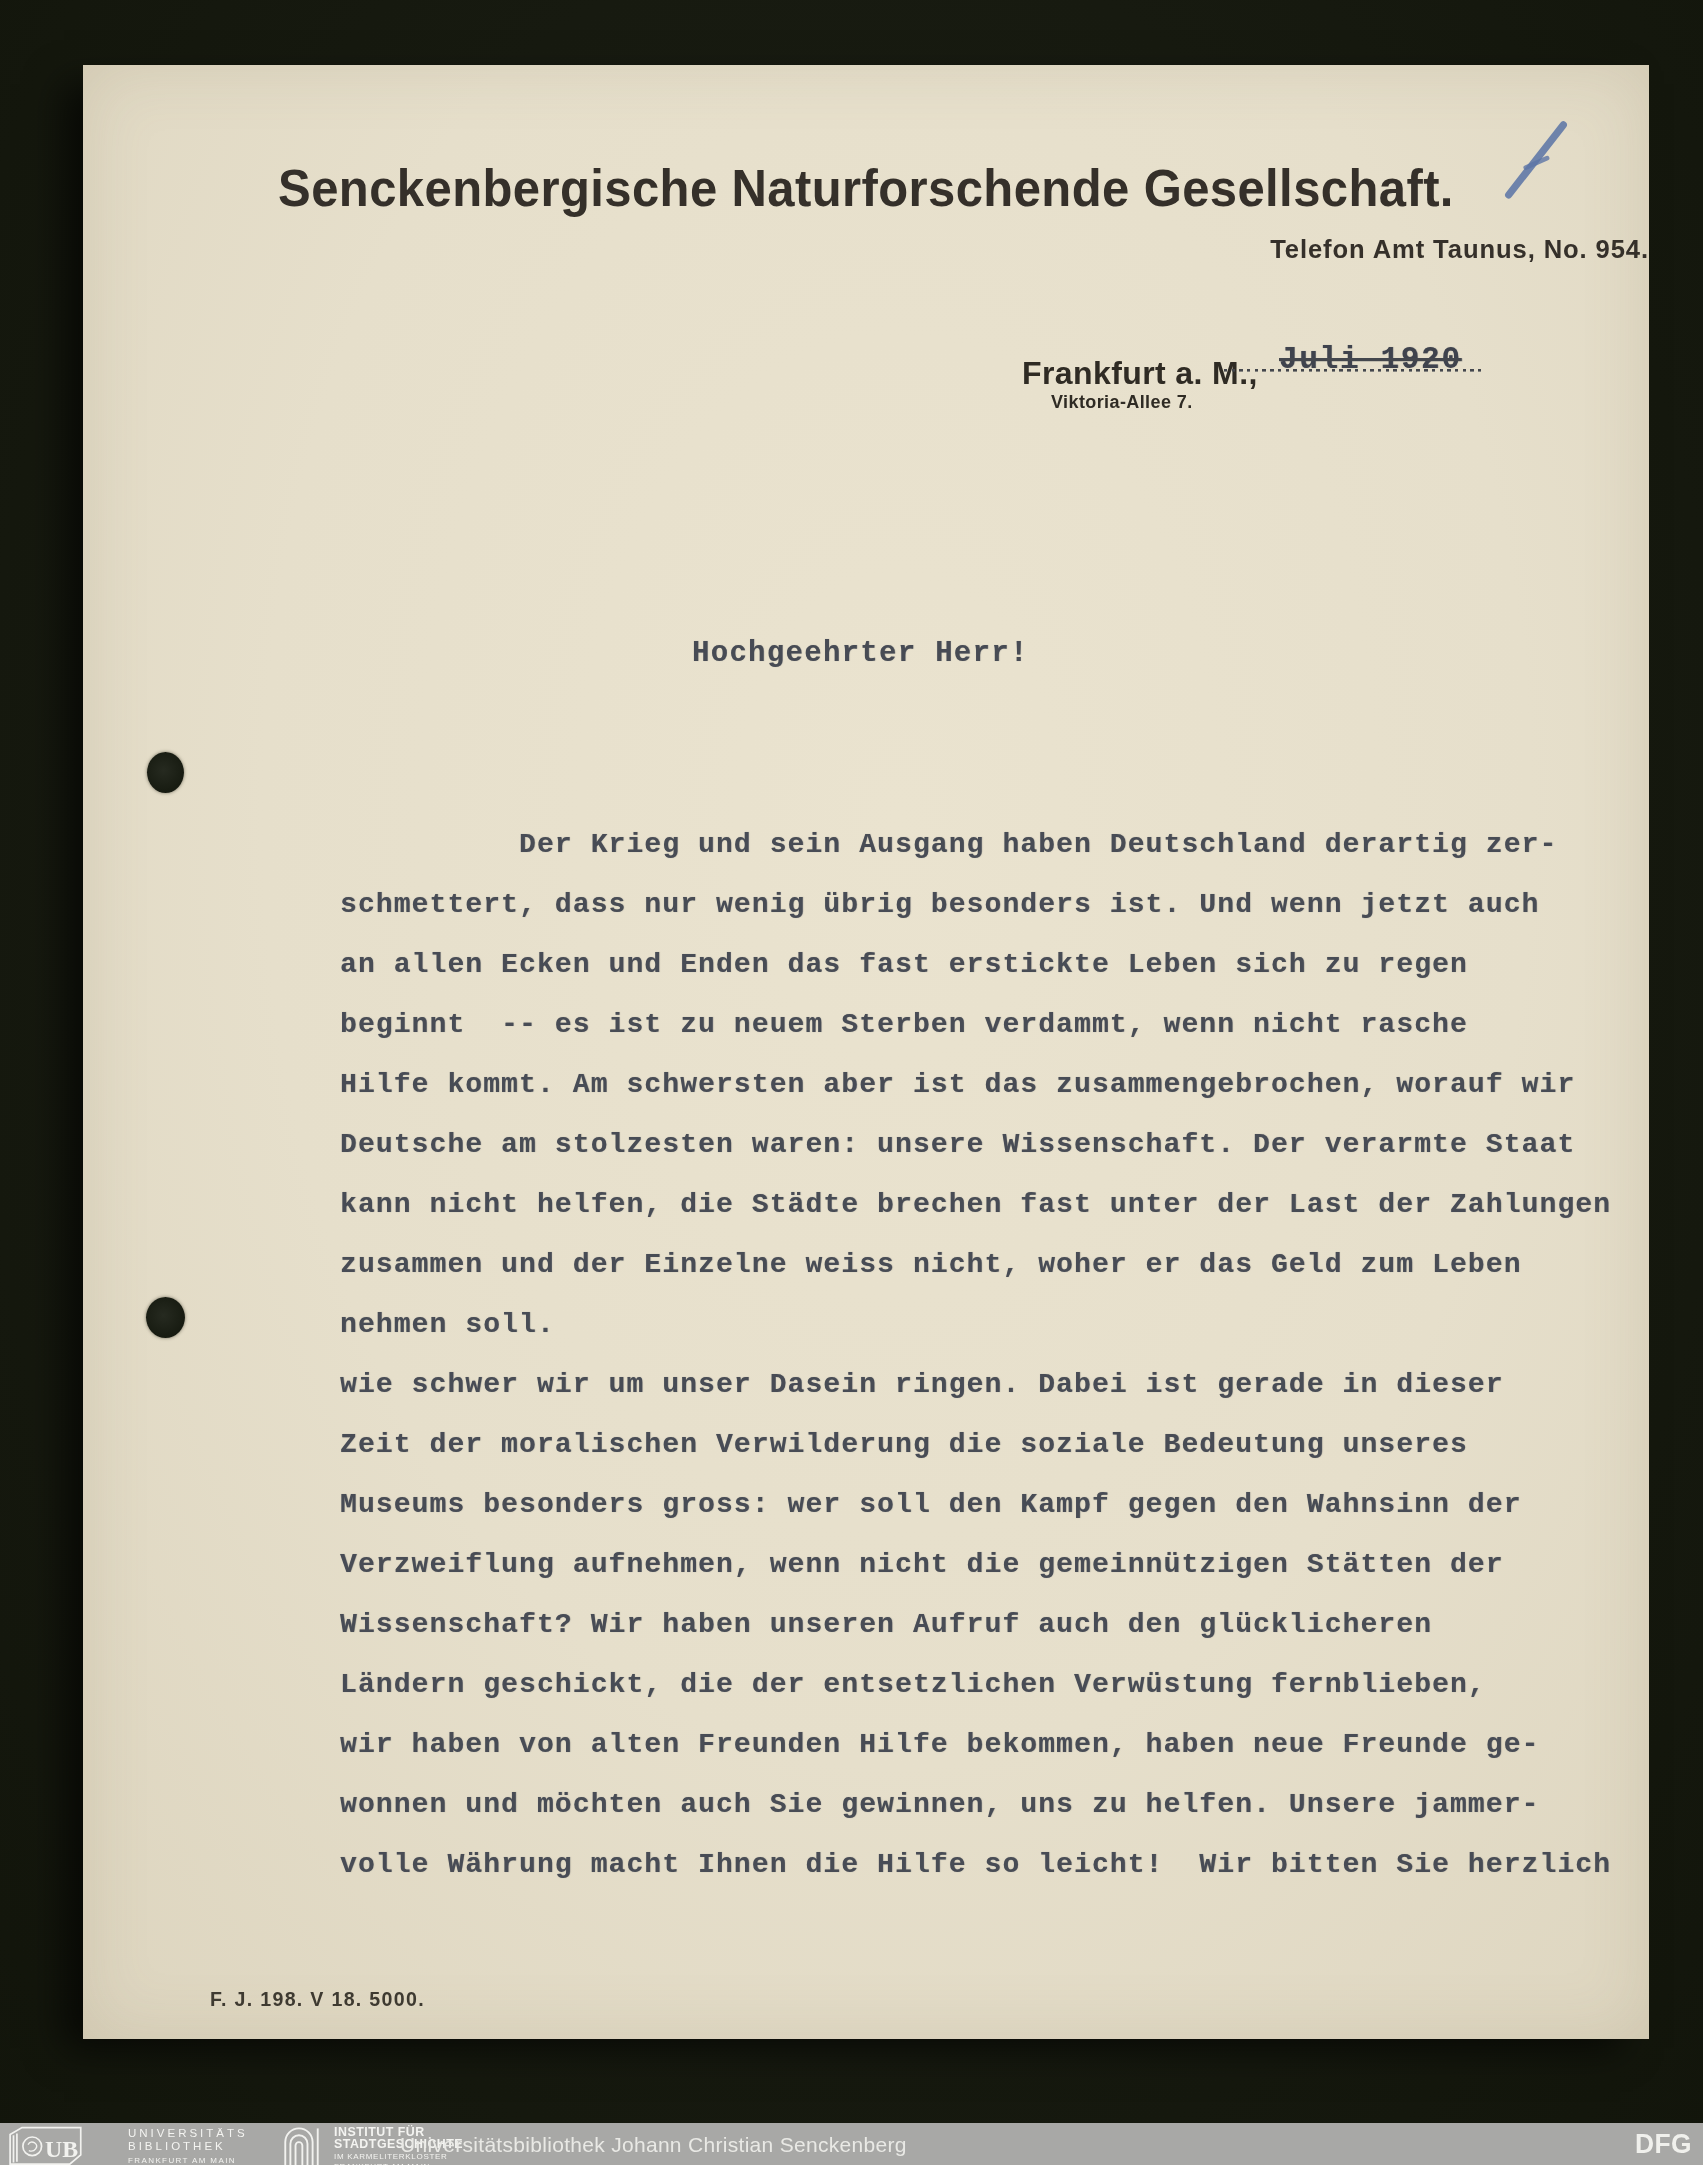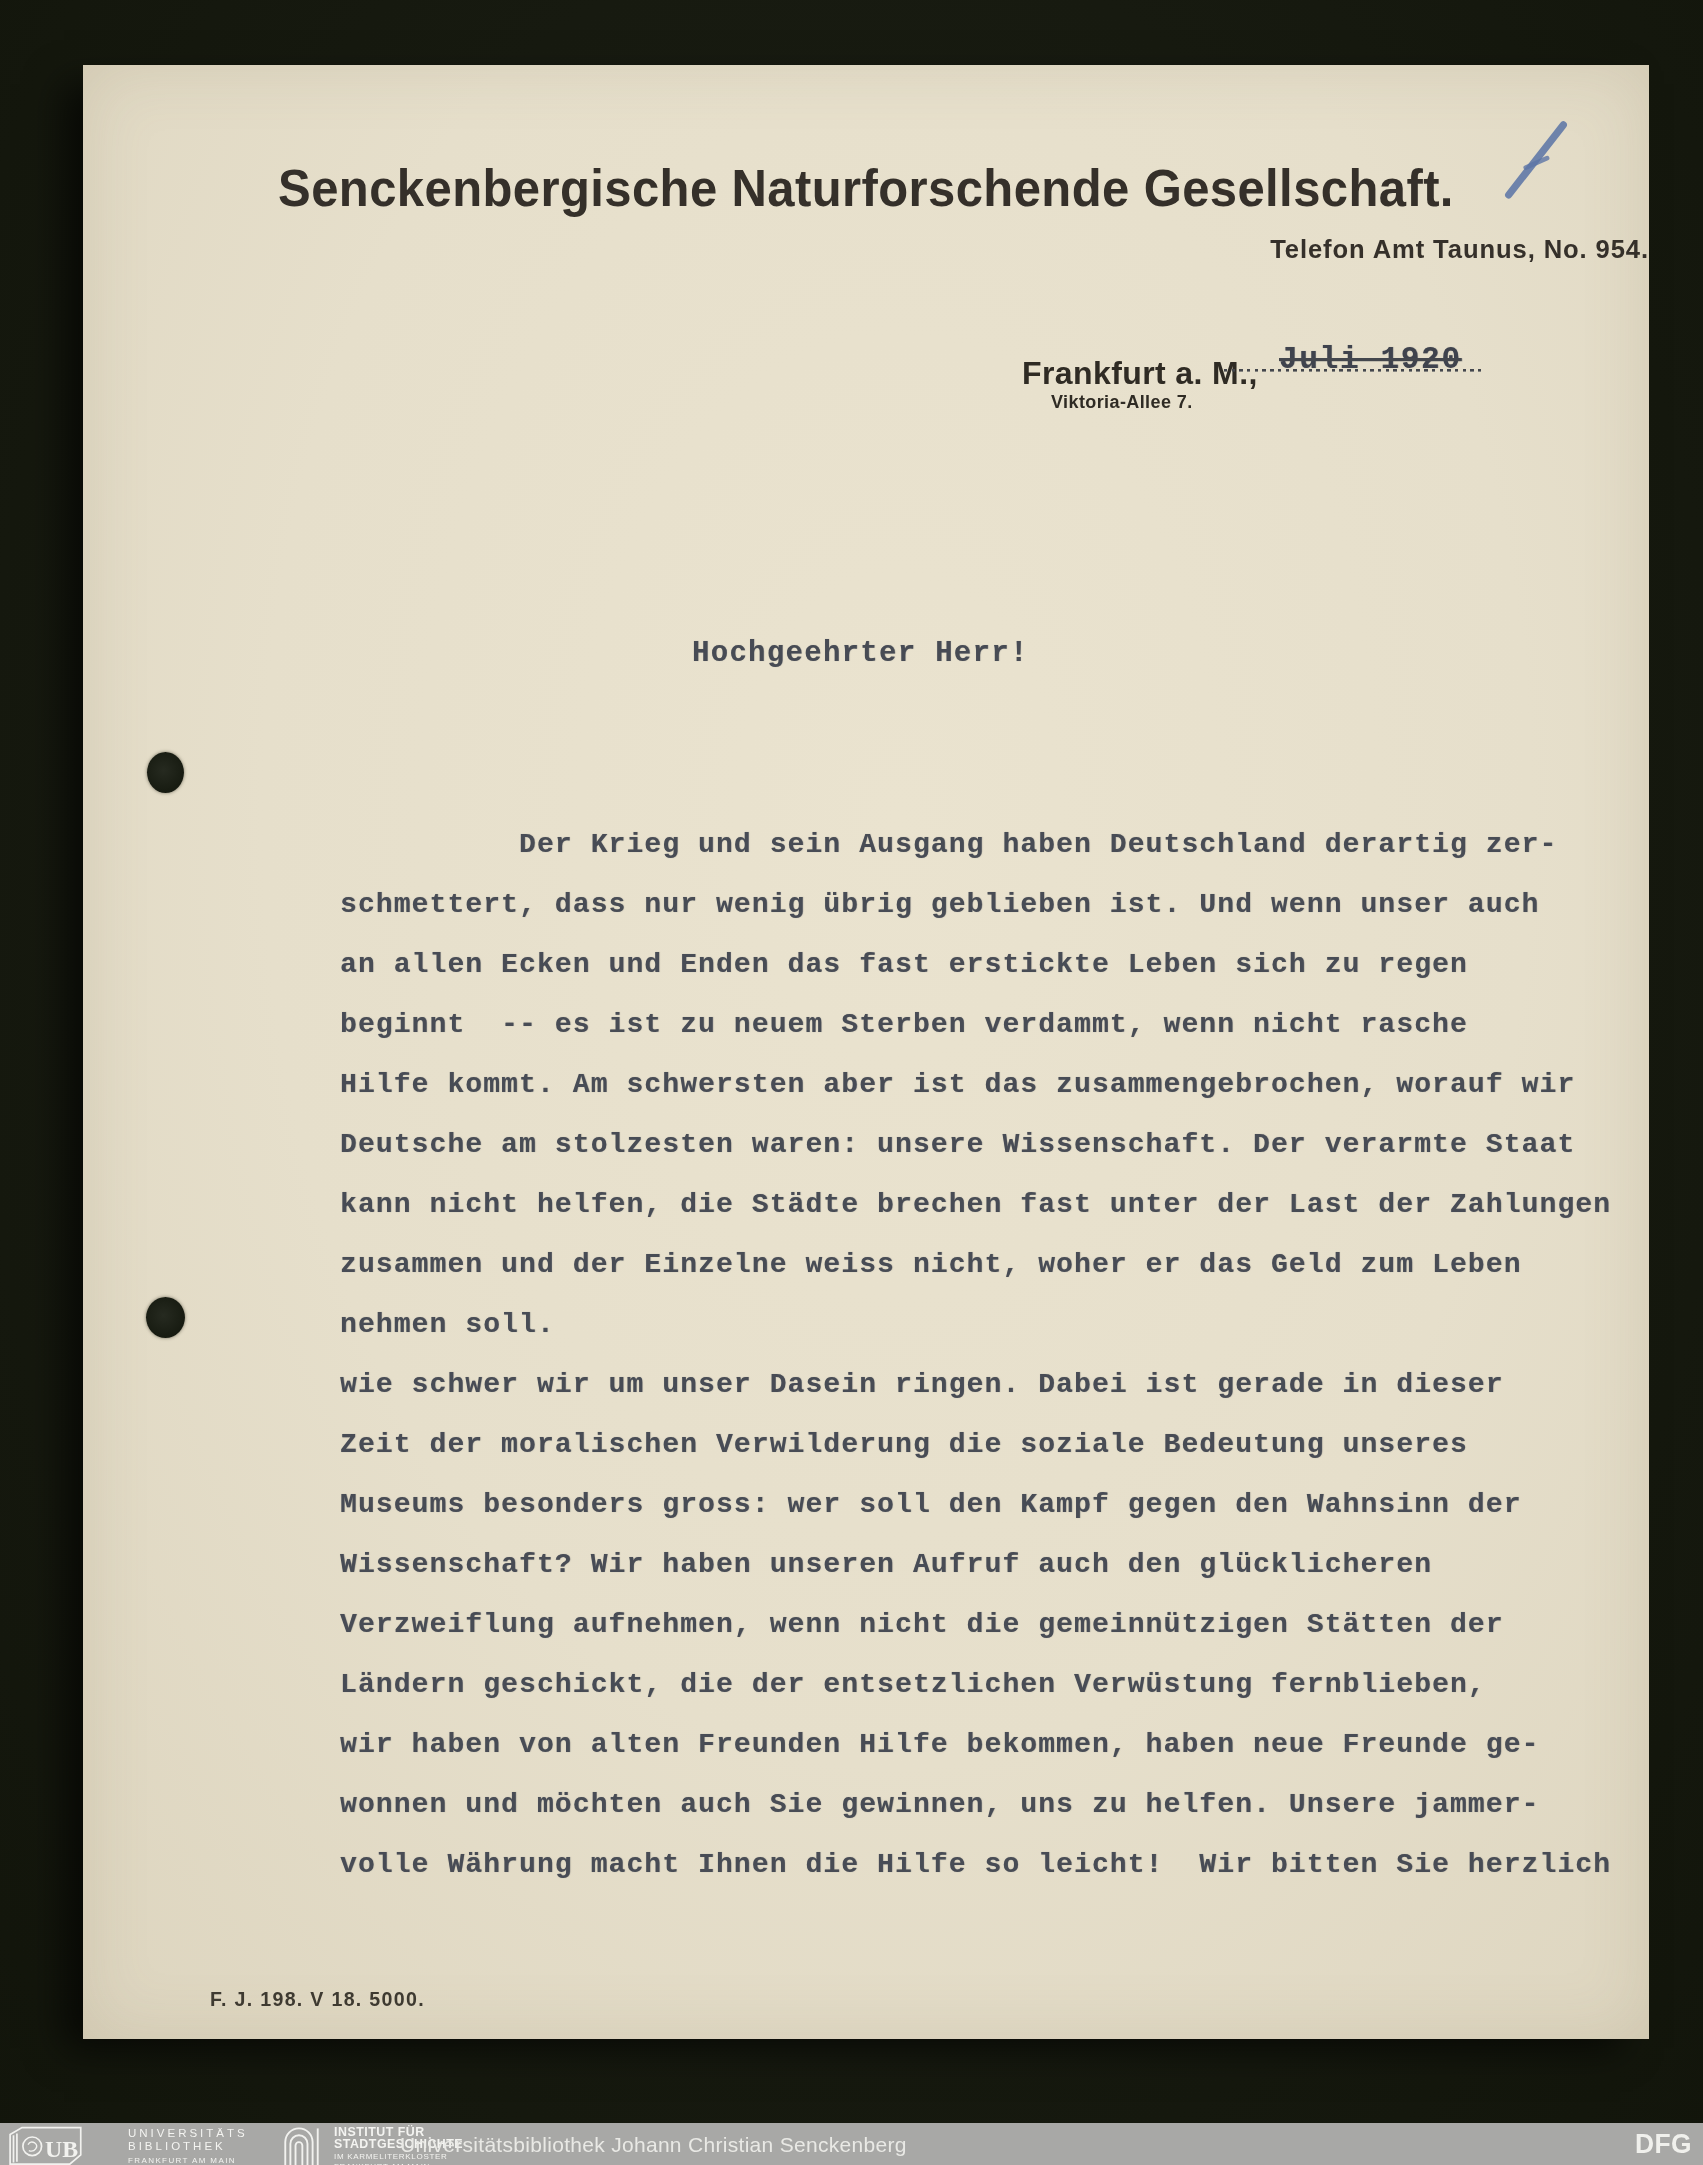--- a/index.html
+++ b/index.html
@@ -115,33 +115,33 @@
     <div class="date-city">Frankfurt a. M.,</div>
     <div class="date-slot">
       <span class="date-typed">Juli 1920</span>
     </div>
     <div class="date-address">Viktoria-Allee 7.</div>
 
     <div class="salutation">Hochgeehrter Herr!</div>
 
     <div class="body-text">
         <div class="tline">          Der Krieg und sein Ausgang haben Deutschland derartig zer-</div>
-        <div class="tline">schmettert, dass nur wenig übrig geblieben ist. Und wenn unser auch</div>
+        <div class="tline">schmettert, dass nur wenig übrig besonders ist. Und wenn jetzt auch</div>
         <div class="tline">an allen Ecken und Enden das fast erstickte Leben sich zu regen</div>
         <div class="tline">beginnt  -- es ist zu neuem Sterben verdammt, wenn nicht rasche</div>
         <div class="tline">Hilfe kommt. Am schwersten aber ist das zusammengebrochen, worauf wir</div>
         <div class="tline">Deutsche am stolzesten waren: unsere Wissenschaft. Der verarmte Staat</div>
         <div class="tline">kann nicht helfen, die Städte brechen fast unter der Last der Zahlungen</div>
         <div class="tline">zusammen und der Einzelne weiss nicht, woher er das Geld zum Leben</div>
         <div class="tline">nehmen soll.</div>
         <div class="tline">wie schwer wir um unser Dasein ringen. Dabei ist gerade in dieser</div>
         <div class="tline">Zeit der moralischen Verwilderung die soziale Bedeutung unseres</div>
         <div class="tline">Museums besonders gross: wer soll den Kampf gegen den Wahnsinn der</div>
+        <div class="tline">Verzweiflung aufnehmen, wenn nicht die gemeinnützigen Stätten der</div>
         <div class="tline">Wissenschaft? Wir haben unseren Aufruf auch den glücklicheren</div>
-        <div class="tline">Verzweiflung aufnehmen, wenn nicht die gemeinnützigen Stätten der</div>
         <div class="tline">Ländern geschickt, die der entsetzlichen Verwüstung fernblieben,</div>
         <div class="tline">wir haben von alten Freunden Hilfe bekommen, haben neue Freunde ge-</div>
         <div class="tline">wonnen und möchten auch Sie gewinnen, uns zu helfen. Unsere jammer-</div>
         <div class="tline">volle Währung macht Ihnen die Hilfe so leicht!  Wir bitten Sie herzlich</div>
       </div>
 
     <div class="print-code">F. J. 198. V 18. 5000.</div>
 
     <div class="hole hole-1"></div>
     <div class="hole hole-2"></div>

